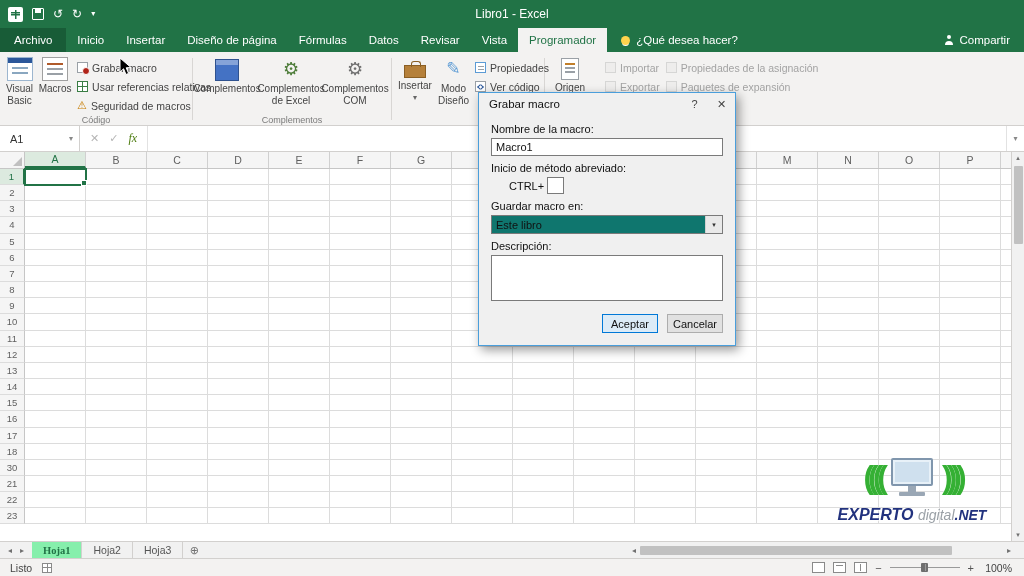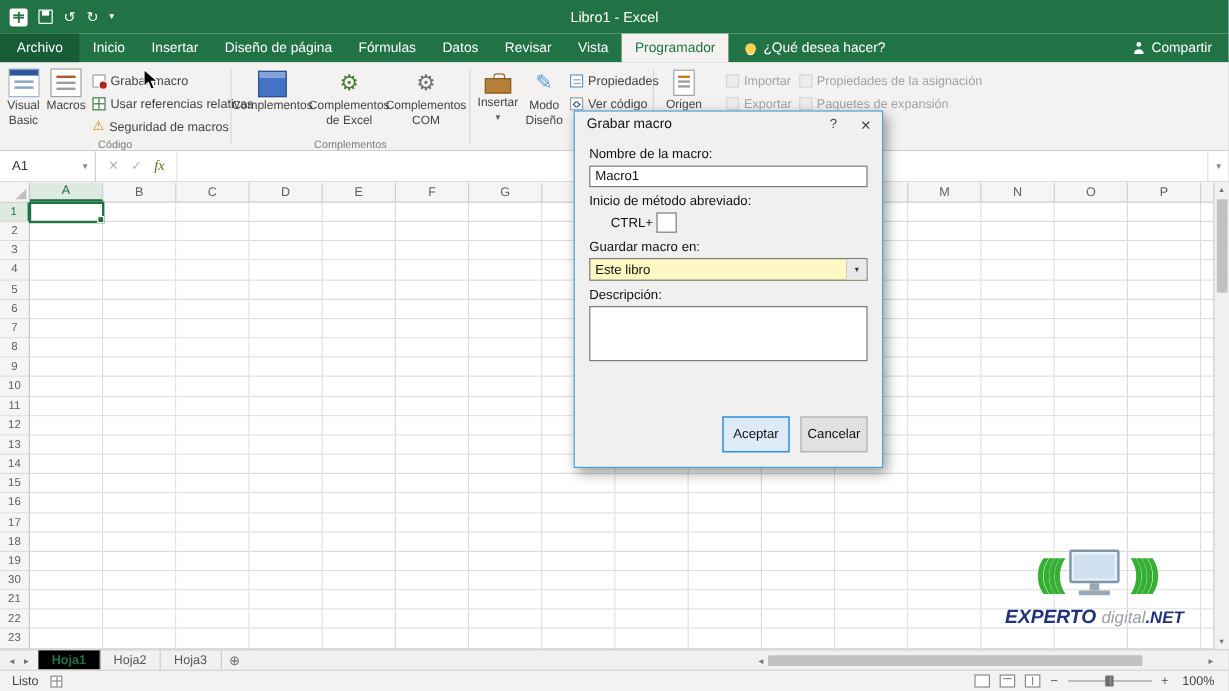--- a/index.html
+++ b/index.html
@@ -136,21 +136,21 @@
   .vthumb { width:9px; height:78px; background:#c1c1c1; border-radius:1px; margin-top:2px; }
   .scroll-arrow { height:12px; display:flex; align-items:center; justify-content:center; width:100%; }
   .vscroll .bottom-arrow { margin-top:auto; }
 
   
   .sheetbar { position:absolute; left:0; right:0; bottom:18px; height:17px; background:#f1f1f1;
               border-top:1px solid #d2d0ce; display:flex; align-items:stretch; font-size:10.5px; color:#555; }
   .sheetnav { display:flex; align-items:center; gap:8px; padding:0 8px; color:#707070; font-size:8px; }
   .sheettab { display:flex; align-items:center; padding:0 11px; border-right:1px solid #d2d0ce; }
   .sheettab:first-of-type { border-left:1px solid #d2d0ce; }
-  .sheettab.active { background:#000000; color:#217346; font-weight:bold; }
+  .sheettab.active { background:#86efac; color:#217346; font-weight:bold;font-family:Liberation Serif, serif; }
   .addsheet { display:flex; align-items:center; justify-content:center; width:22px; color:#707070; font-size:11px; }
   .hscroll { margin-left:auto; display:flex; align-items:center; width:392px; padding-right:13px;
              color:#707070; font-size:8px; }
   .hscroll .htrack { flex:1; height:11px; background:#f1f1f1; position:relative; margin:0 4px; }
   .hthumb { position:absolute; left:0; top:1px; bottom:1px; width:86%; background:#c1c1c1; border-radius:1px; }
 
   
   .statusbar { position:absolute; left:0; right:0; bottom:0; height:18px; background:#f3f2f1;
                border-top:1px solid #d2d0ce; display:flex; align-items:center; font-size:10.5px;
                color:#444; }
@@ -177,28 +177,28 @@
   .dlg-title { font-size:11.5px; }
   .dlg-sysbtn { width:27px; height:100%; display:flex; align-items:center; justify-content:center;
                 color:#444; font-size:11px; }
   .dlg-sysbtn.help { margin-left:auto; }
   .dlg-body { padding:2px 12px 12px 12px; }
   .dlg-label { margin:6px 0 3px 0; }
   .dlg-input { height:18px; border:1px solid #7a7a7a; background:#fff; display:flex; align-items:center;
                padding-left:4px; }
   .shortcut-row { display:flex; align-items:center; gap:3px; padding-left:18px; margin-top:2px; }
   .keybox { width:17px; height:17px; border:1px solid #7a7a7a; background:#fff; }
-  .dlg-select { height:19px; border:1px solid #7a7a7a; background:#fef9c3; display:flex; align-items:stretch; }
+  .dlg-select { height:19px; border:1px solid #7a7a7a; background:#0f766e; display:flex; align-items:stretch; }
   .dlg-select .sel-text { flex:1; display:flex; align-items:center; padding-left:4px; }
   .dlg-select .sel-arrow { width:17px; background:#e9e9e9; border-left:1px solid #d0d0d0;
       display:flex; align-items:center; justify-content:center; font-size:7px; color:#333; }
   .dlg-textarea { height:46px; border:1px solid #7a7a7a; background:#fff; }
   .dlg-buttons { display:flex; justify-content:flex-end; gap:9px; margin-top:13px; }
-  .dlg-btn { min-width:56px; height:30px; display:flex; align-items:center; justify-content:center;
-             background:#e1e1e1; border:1px solid #adadad; font-size:11px;margin-top:33px; }
+  .dlg-btn { min-width:56px; height:19px; display:flex; align-items:center; justify-content:center;
+             background:#e1e1e1; border:1px solid #adadad; font-size:11px; }
   .dlg-btn.default { background:#dcebf7; border:1px solid #0078d7; }
 
   
   .watermark { position:absolute; left:812px; top:448px; width:200px; z-index:6; display:flex;
                flex-direction:column; align-items:center; pointer-events:none; }
   .wm-graphic { display:flex; align-items:center; gap:3px; height:58px; }
   .wm-wave { color:#35b034; font-size:32px; font-weight:bold; letter-spacing:-6px; line-height:1;
              text-shadow:0 0 2px rgba(255,255,255,.7); }
   .wm-monitor { display:flex; flex-direction:column; align-items:center; margin:0 6px; }
   .wm-screen { width:42px; height:28px; background:#cfe0ee; border:2px solid #8096ad; border-radius:2px;
@@ -743,40 +743,20 @@
           <div class="cell"></div>
           <div class="cell"></div>
           <div class="cell"></div>
           <div class="cell"></div>
           <div class="cell"></div>
           <div class="cell"></div>
           <div class="cell"></div>
           <div class="cell"></div>
         </div>
         <div class="gridrow">
-          <div class="rowhdr">19</div>
-          <div class="cell"></div>
-          <div class="cell"></div>
-          <div class="cell"></div>
-          <div class="cell"></div>
-          <div class="cell"></div>
-          <div class="cell"></div>
-          <div class="cell"></div>
-          <div class="cell"></div>
-          <div class="cell"></div>
-          <div class="cell"></div>
-          <div class="cell"></div>
-          <div class="cell"></div>
-          <div class="cell"></div>
-          <div class="cell"></div>
-          <div class="cell"></div>
-          <div class="cell"></div>
-          <div class="cell"></div>
-        </div>
-        <div class="gridrow">
           <div class="rowhdr">30</div>
           <div class="cell"></div>
           <div class="cell"></div>
           <div class="cell"></div>
           <div class="cell"></div>
           <div class="cell"></div>
           <div class="cell"></div>
           <div class="cell"></div>
           <div class="cell"></div>
           <div class="cell"></div>

